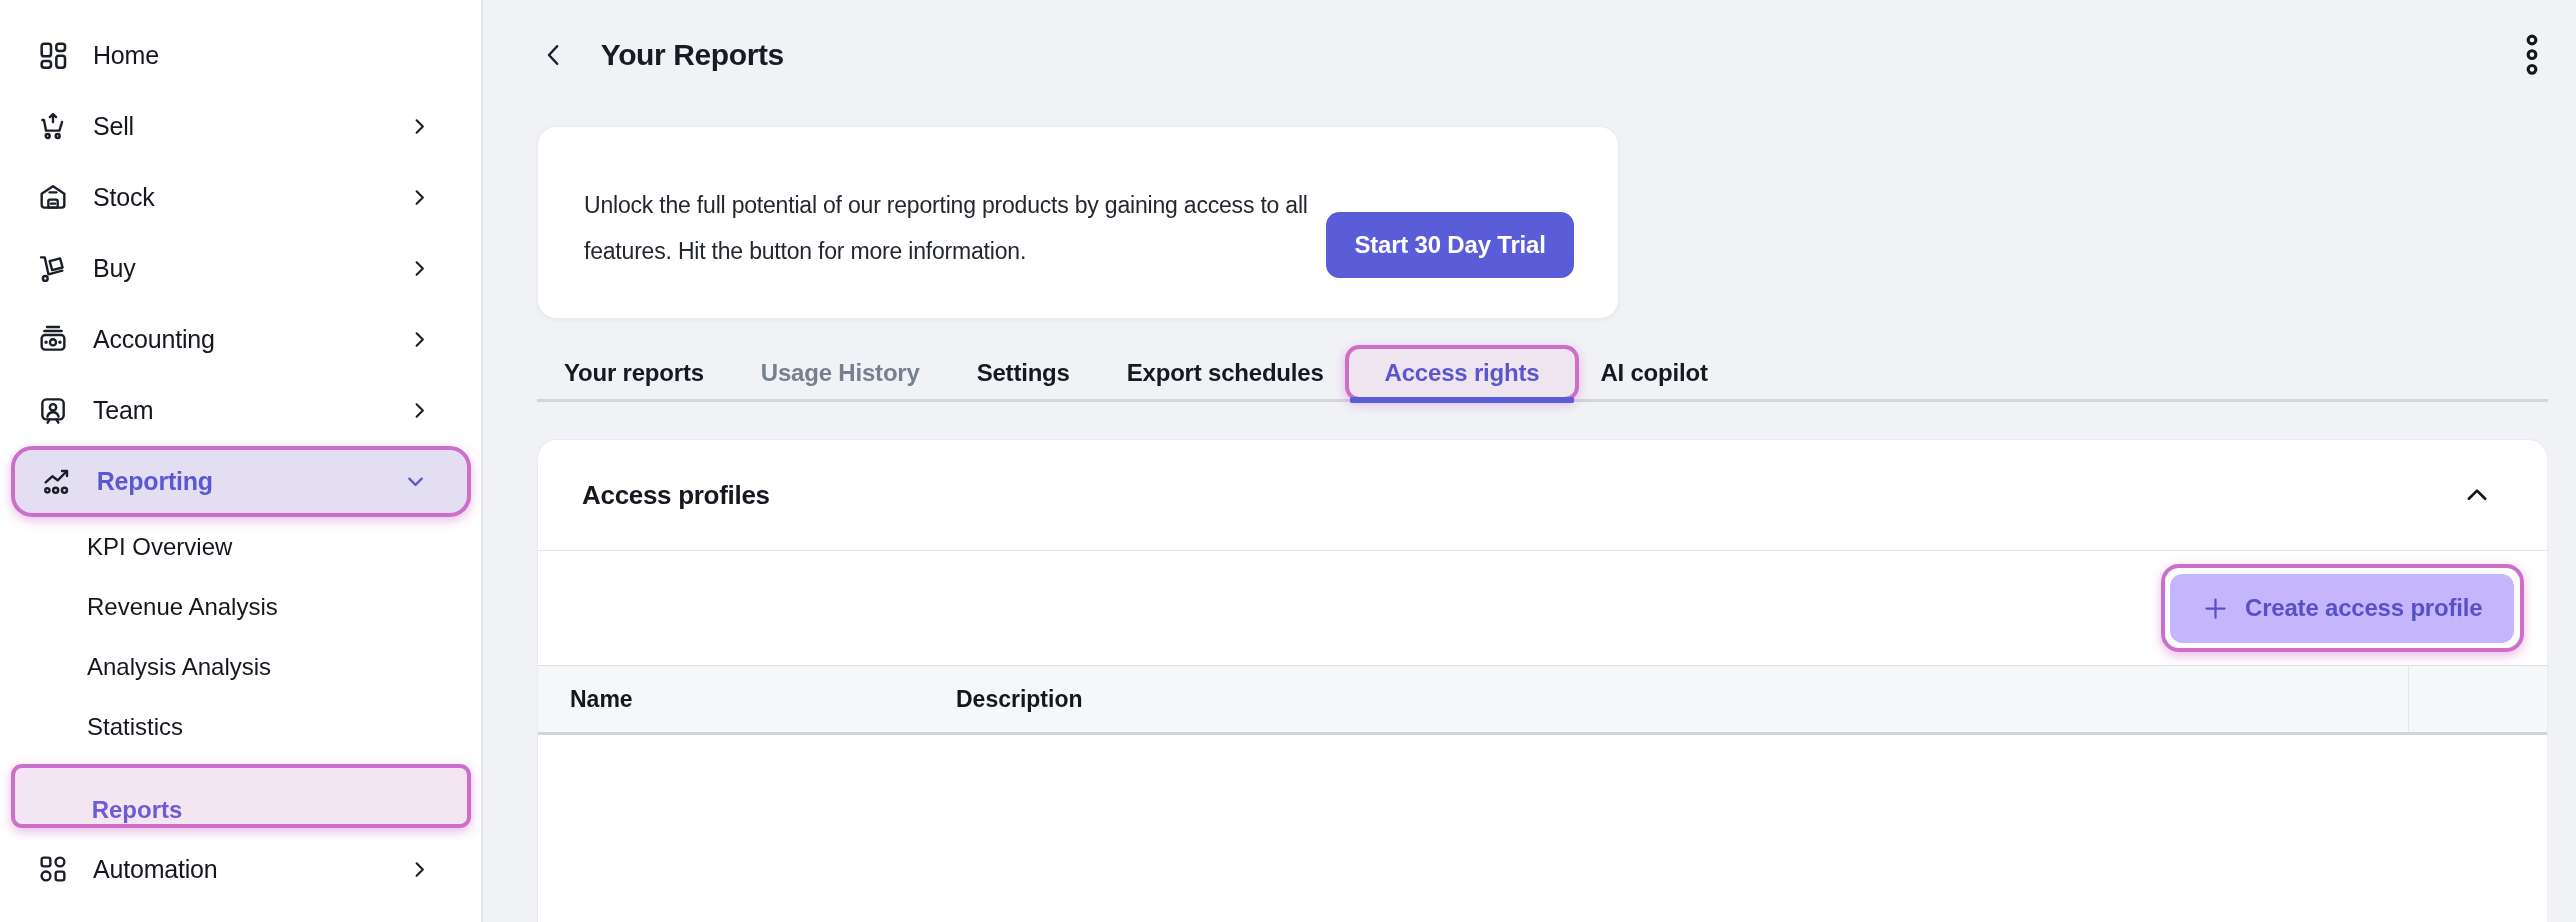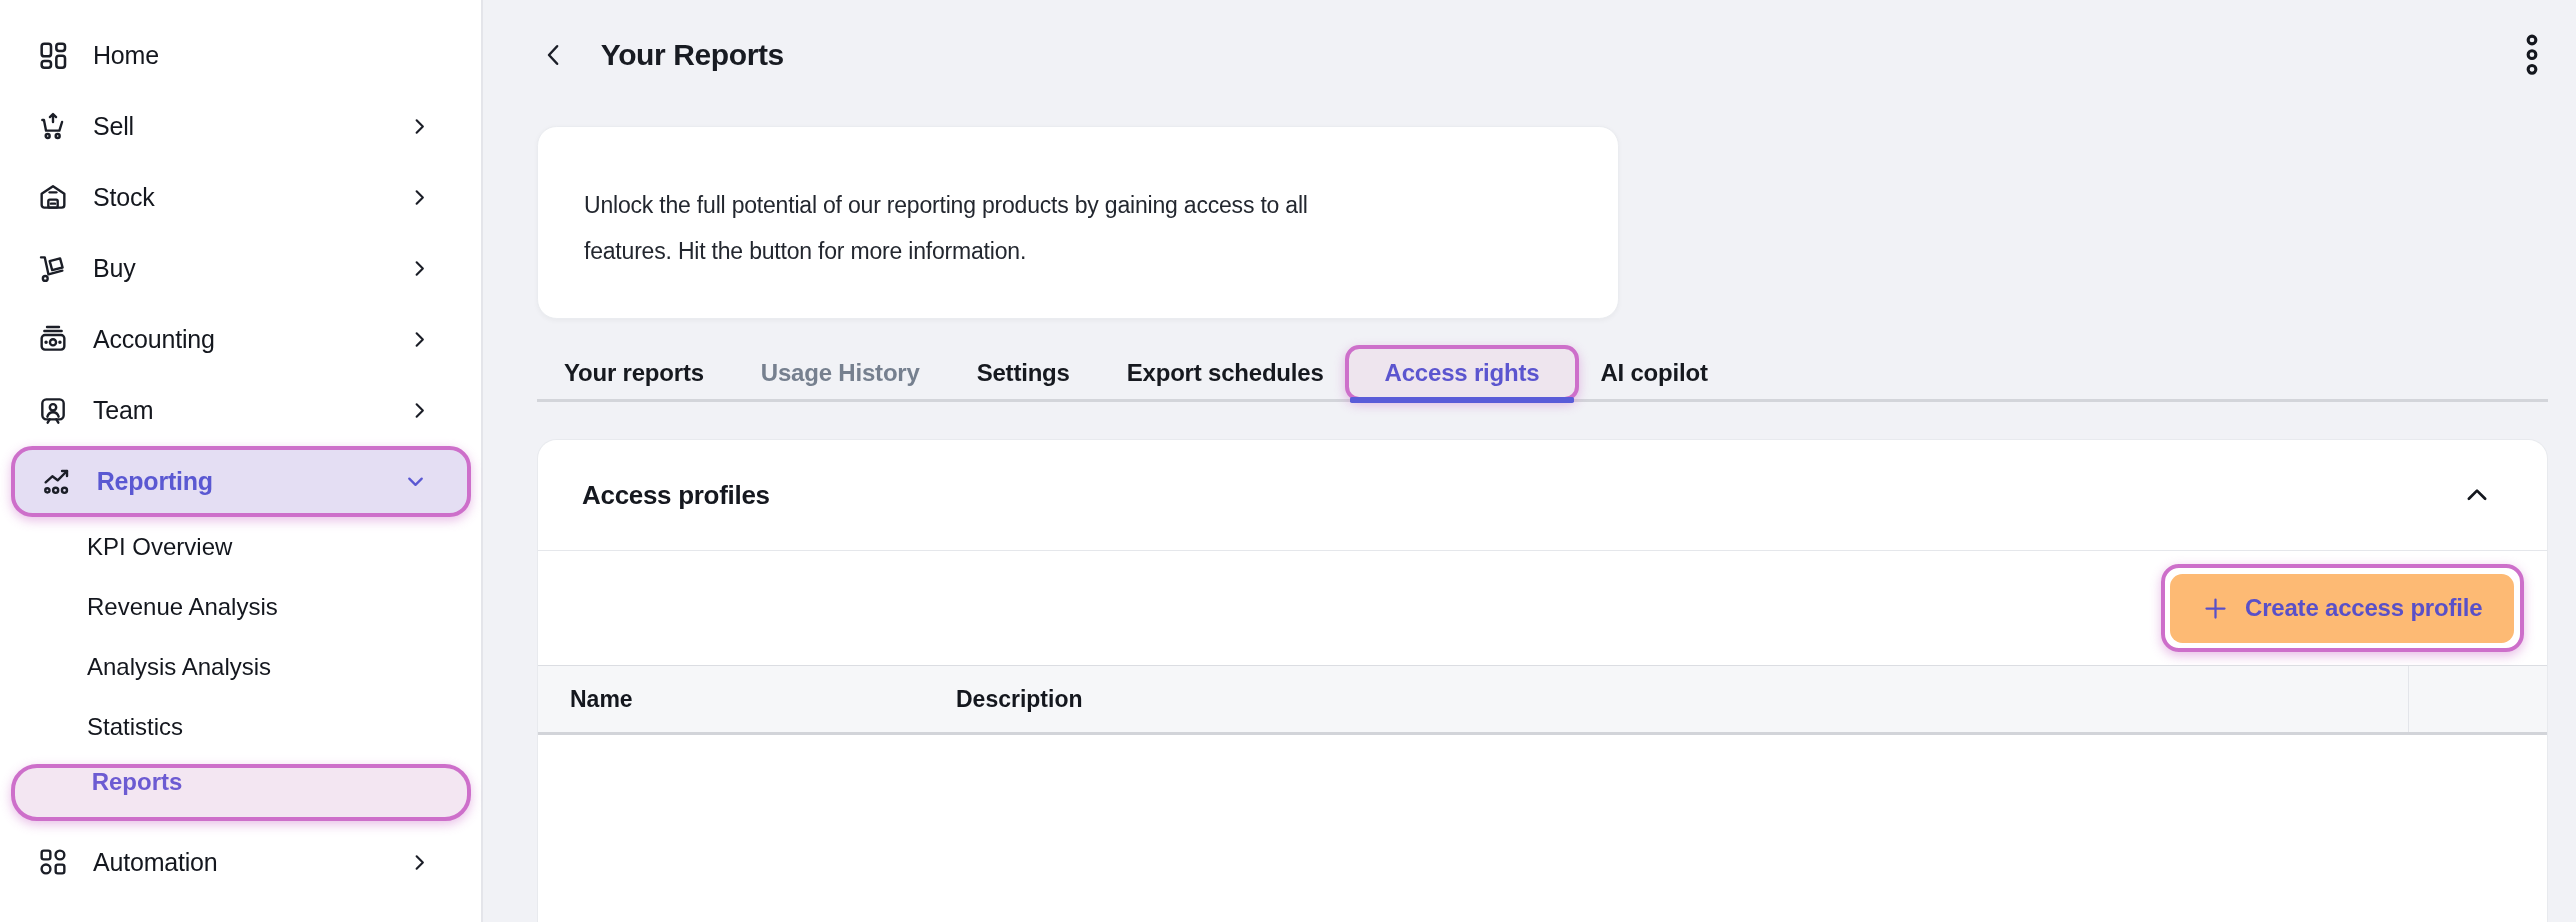--- a/index.html
+++ b/index.html
@@ -19,22 +19,22 @@
 
   .annotated { border:4.4px solid #cd6fca; box-shadow:0 3.6px 10.7px rgba(205,111,202,0.45); }
 
   .row-reporting { margin:0 9.8px 0 10.7px; height:71px; border-radius:21.3px; background:#e4def3;
                    display:flex; align-items:center; padding:0 40px 0 25px; cursor:pointer; }
   .row-reporting .nav-label { color:#5a58d2; font-weight:600; }
 
   .sub-item { height:60px; display:flex; align-items:center; padding-left:87px; font-size:24px;
               font-weight:400; color:#14171e; cursor:pointer; }
 
-  .row-reports { margin:7.1px 9.8px 0 10.7px; height:57px; border-radius:26px; background:#f3e6f2;
-                 display:flex; align-items:flex-start; padding-left:77px; cursor:pointer; }
+  .row-reports { margin:7.1px 9.8px 0 10.7px; height:64px; border-radius:11px; background:#f3e6f2;
+                 display:flex; align-items:flex-end; padding-left:77px; cursor:pointer; }
   .row-reports .sub-label { font-size:24px; font-weight:600; color:#6c5bd2; }
 
   
   .content { flex:1; background:#f1f2f6; padding:0 28.4px 0 54px; display:flex; flex-direction:column; }
 
   .page-header { margin-top:32px; height:46px; display:flex; align-items:center; }
   .back-btn { width:30px; height:30px; margin-left:1.8px; cursor:pointer; display:flex; align-items:center; justify-content:center; }
   .page-title { margin-left:32px; font-size:30px; font-weight:700; color:#181b22; letter-spacing:-0.4px; }
   .kebab { margin-left:auto; width:32px; height:39px; display:flex; align-items:center; justify-content:center; cursor:pointer; }
 
@@ -61,21 +61,21 @@
   .panel { margin-top:37px; background:#ffffff; border:1.8px solid #e8eaee; border-bottom:none;
            border-radius:19.6px 19.6px 0 0; flex:1; display:flex; flex-direction:column; overflow:hidden; }
   .panel-header { height:111px; display:flex; align-items:center; padding:0 55px 0 44px;
                   border-bottom:1.8px solid #e5e7eb; flex-shrink:0; }
   .panel-title { font-size:26px; font-weight:700; color:#15181f; letter-spacing:-0.3px; }
   .collapse-btn { margin-left:auto; width:30px; height:30px; display:flex; align-items:center; justify-content:center; cursor:pointer; }
 
   .panel-toolbar { height:114px; display:flex; justify-content:flex-end; align-items:center;
                    padding-right:23px; flex-shrink:0; }
   .create-annot { border-radius:18px; padding:5.3px; }
-  .create-btn { height:69px; padding:0 32px; background:#fdba74; border:none; border-radius:12.4px;
+  .create-btn { height:69px; padding:0 32px; background:#c4b5fd; border:none; border-radius:12.4px;
                 display:flex; align-items:center; font-family:"Liberation Sans",sans-serif;
                 font-size:24px; font-weight:600; color:#5950c8; letter-spacing:-0.2px; cursor:pointer; }
   .plus-ic { width:27px; height:27px; margin-right:16px; display:flex; align-items:center; justify-content:center; }
 
   .table-header { display:flex; align-items:center; height:70px; background:#f6f7f9;
                   border-top:1.8px solid #dbdde2; border-bottom:3.6px solid #d2d4d9;
                   padding-left:32px; flex-shrink:0; font-size:23px; font-weight:600; color:#14171e; }
   .th-name { width:386px; }
   .th-desc { flex:1; }
   .th-actions { width:139px; align-self:stretch; border-left:1.8px solid #e3e5ea; }
@@ -258,20 +258,21 @@
             <circle cx="12" cy="17" r="2.9"></circle>
             <circle cx="12" cy="28" r="2.9"></circle>
         </svg>
       </span>
     </div>
 
     <section class="trial-card">
       <div class="trial-text">
         <p class="trial-desc">Unlock the full potential of our reporting products by gaining access to all features. Hit the button for more information.</p>
       </div>
+      <button class="trial-btn">Start 30 Day Trial</button>
     </section>
 
     <div class="tabs">
       <span class="tab">Your reports</span>
       <span class="tab muted">Usage History</span>
       <span class="tab">Settings</span>
       <span class="tab">Export schedules</span>
       <span class="tab-active-wrap annotated">
         <span class="tab">Access rights</span>
       </span>

